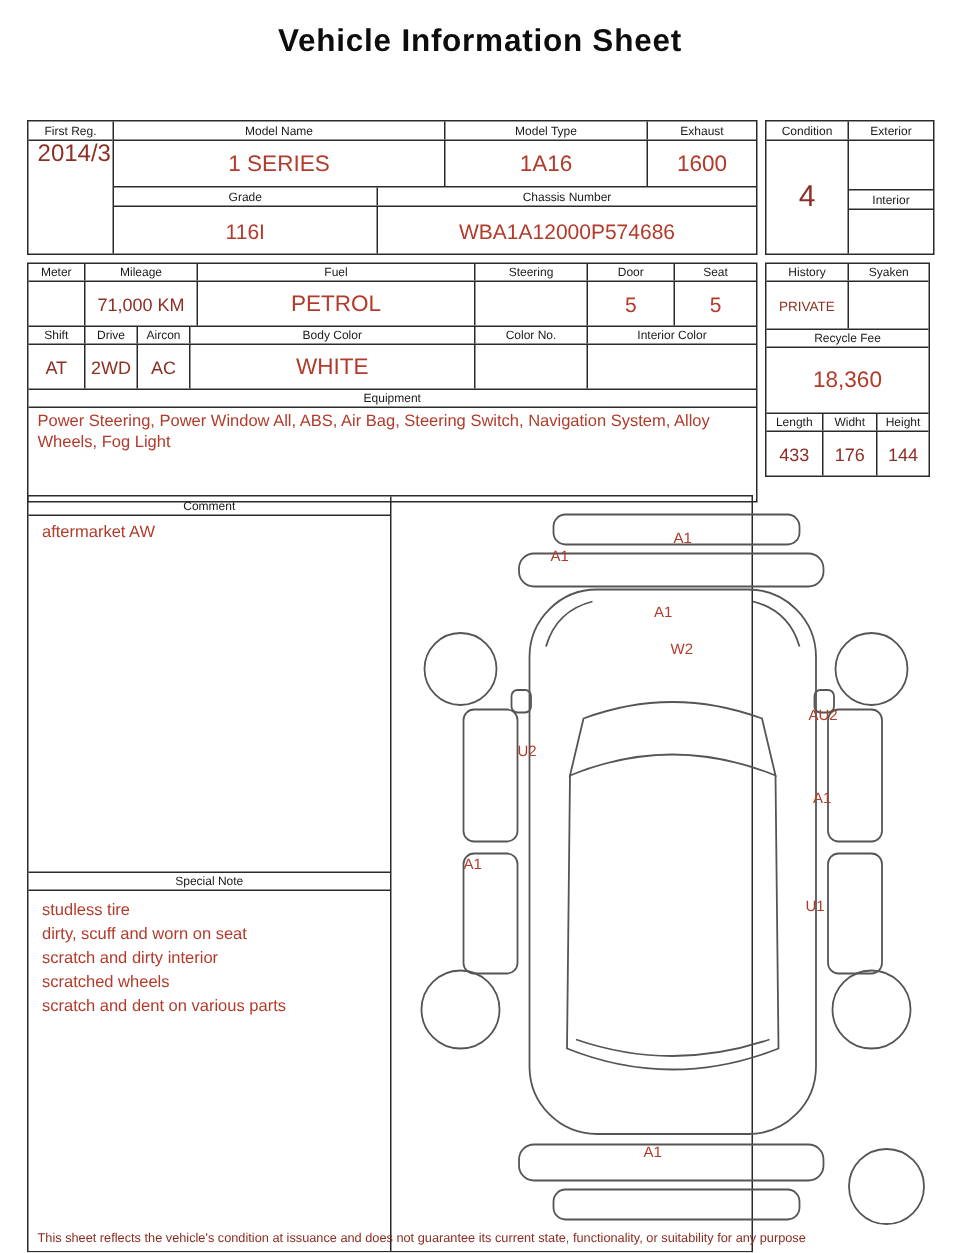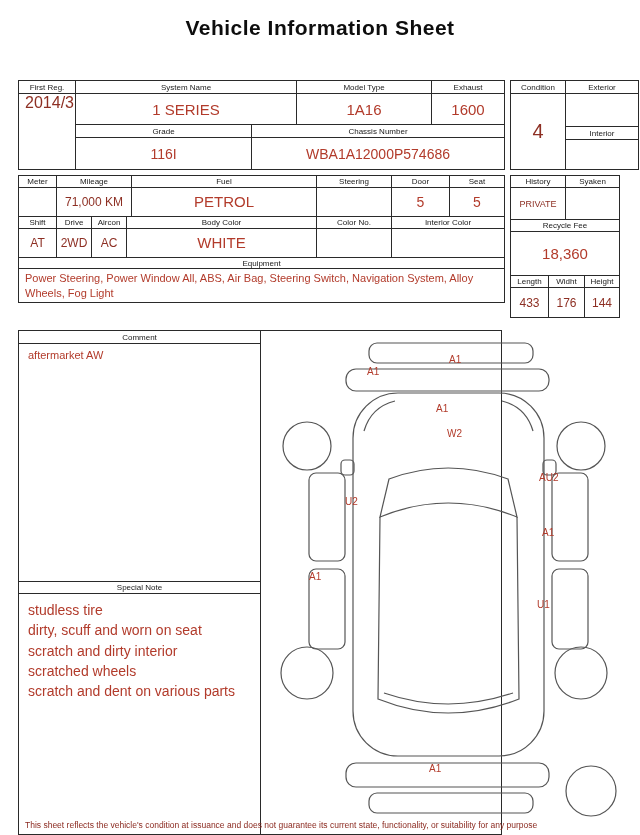--- a/index.html
+++ b/index.html
@@ -17,21 +17,21 @@
   .hdr{font-size:8px;color:#1a1a1a;}
   .red{color:#b23b2b;}
   .maroon{color:#8d2f23;}
   .title{position:absolute;left:0;top:16px;width:100%;text-align:center;font-size:21px;font-weight:600;letter-spacing:.5px;color:#0d0d0d;}
   .v15{font-size:15px;}
   .v14{font-size:14px;}
   .v12{font-size:12px;}
   .v20{font-size:20px;}
   .smallcap{font-size:9px;}
   .eqtext{font-size:11px;color:#b23b2b;padding:2px 6px;line-height:1.3;box-sizing:border-box;}
-  .note-line{font-size:14px;color:#b23b2b;line-height:1.45;padding-left:9px;}
+  .note-line{font-size:11px;color:#b23b2b;line-height:1.45;padding-left:9px;}
   .comment-text{font-size:11px;color:#b23b2b;padding:5px 0 0 9px;}
   .marker{position:absolute;font-size:10px;color:#b23b2b;line-height:1;}
   .footer{position:absolute;left:25px;top:820px;font-size:8.5px;color:#8b2a20;}
   svg{display:block;}
   .firstreg-val{padding-left:5px;font-size:16px;line-height:1.15;display:flex;justify-content:center;}
 </style>
 </head>
 <body>
 
 <div id="sheet">
@@ -41,58 +41,58 @@
   <div class="box" style="left:18px;top:60px;width:487px;height:90px">
     <div class="col br" style="width:57px">
       <div class="cell hdr bb" style="height:13px">First Reg.</div>
       <div class="firstreg-val maroon" style="flex:1">
         <span>2014</span>
         <span>/3</span>
       </div>
     </div>
     <div class="col" style="flex:1">
       <div class="row bb" style="height:13px">
-        <div class="cell hdr" style="width:220px">System Name</div>
+        <div class="cell hdr" style="width:220px">Model Name</div>
         <div class="cell hdr bl" style="width:135px">Model Type</div>
         <div class="cell hdr bl" style="flex:1">Exhaust</div>
       </div>
       <div class="row bb" style="height:31px">
         <div class="cell red v15" style="width:220px">1 SERIES</div>
         <div class="cell red v15 bl" style="width:135px">1A16</div>
         <div class="cell red v15 bl" style="flex:1">1600</div>
       </div>
       <div class="row bb" style="height:13px">
         <div class="cell hdr" style="width:175px">Grade</div>
         <div class="cell hdr bl" style="flex:1">Chassis Number</div>
       </div>
       <div class="row" style="flex:1">
         <div class="cell red v14" style="width:175px">116I</div>
         <div class="cell red v14 bl" style="flex:1">WBA1A12000P574686</div>
       </div>
     </div>
   </div>
 
-  <div class="box" style="left:510px;top:60px;width:129px;height:90px">
+  <div class="box" style="left:510px;top:60px;width:113px;height:90px">
     <div class="col" style="flex:1">
       <div class="row bb" style="height:13px">
         <div class="cell hdr br" style="width:55px">Condition</div>
         <div class="cell hdr" style="flex:1">Exterior</div>
       </div>
       <div class="row" style="flex:1">
         <div class="cell maroon v20 br" style="width:55px">4</div>
         <div class="col" style="flex:1">
           <div class="cell bb" style="height:33px"></div>
           <div class="cell hdr bb" style="height:13px">Interior</div>
           <div class="cell" style="flex:1"></div>
         </div>
       </div>
     </div>
   </div>
 
-  <div class="box" style="left:18px;top:155px;width:487px;height:128px">
+  <div class="box" style="left:18px;top:155px;width:487px;height:160px">
     <div class="col" style="flex:1">
       <div class="row bb" style="height:12px">
         <div class="cell hdr" style="width:37px">Meter</div>
         <div class="cell hdr bl" style="width:75px">Mileage</div>
         <div class="cell hdr bl" style="width:185px">Fuel</div>
         <div class="cell hdr bl" style="width:75px">Steering</div>
         <div class="cell hdr bl" style="width:58px">Door</div>
         <div class="cell hdr bl" style="flex:1">Seat</div>
       </div>
       <div class="row bb" style="height:30px">

